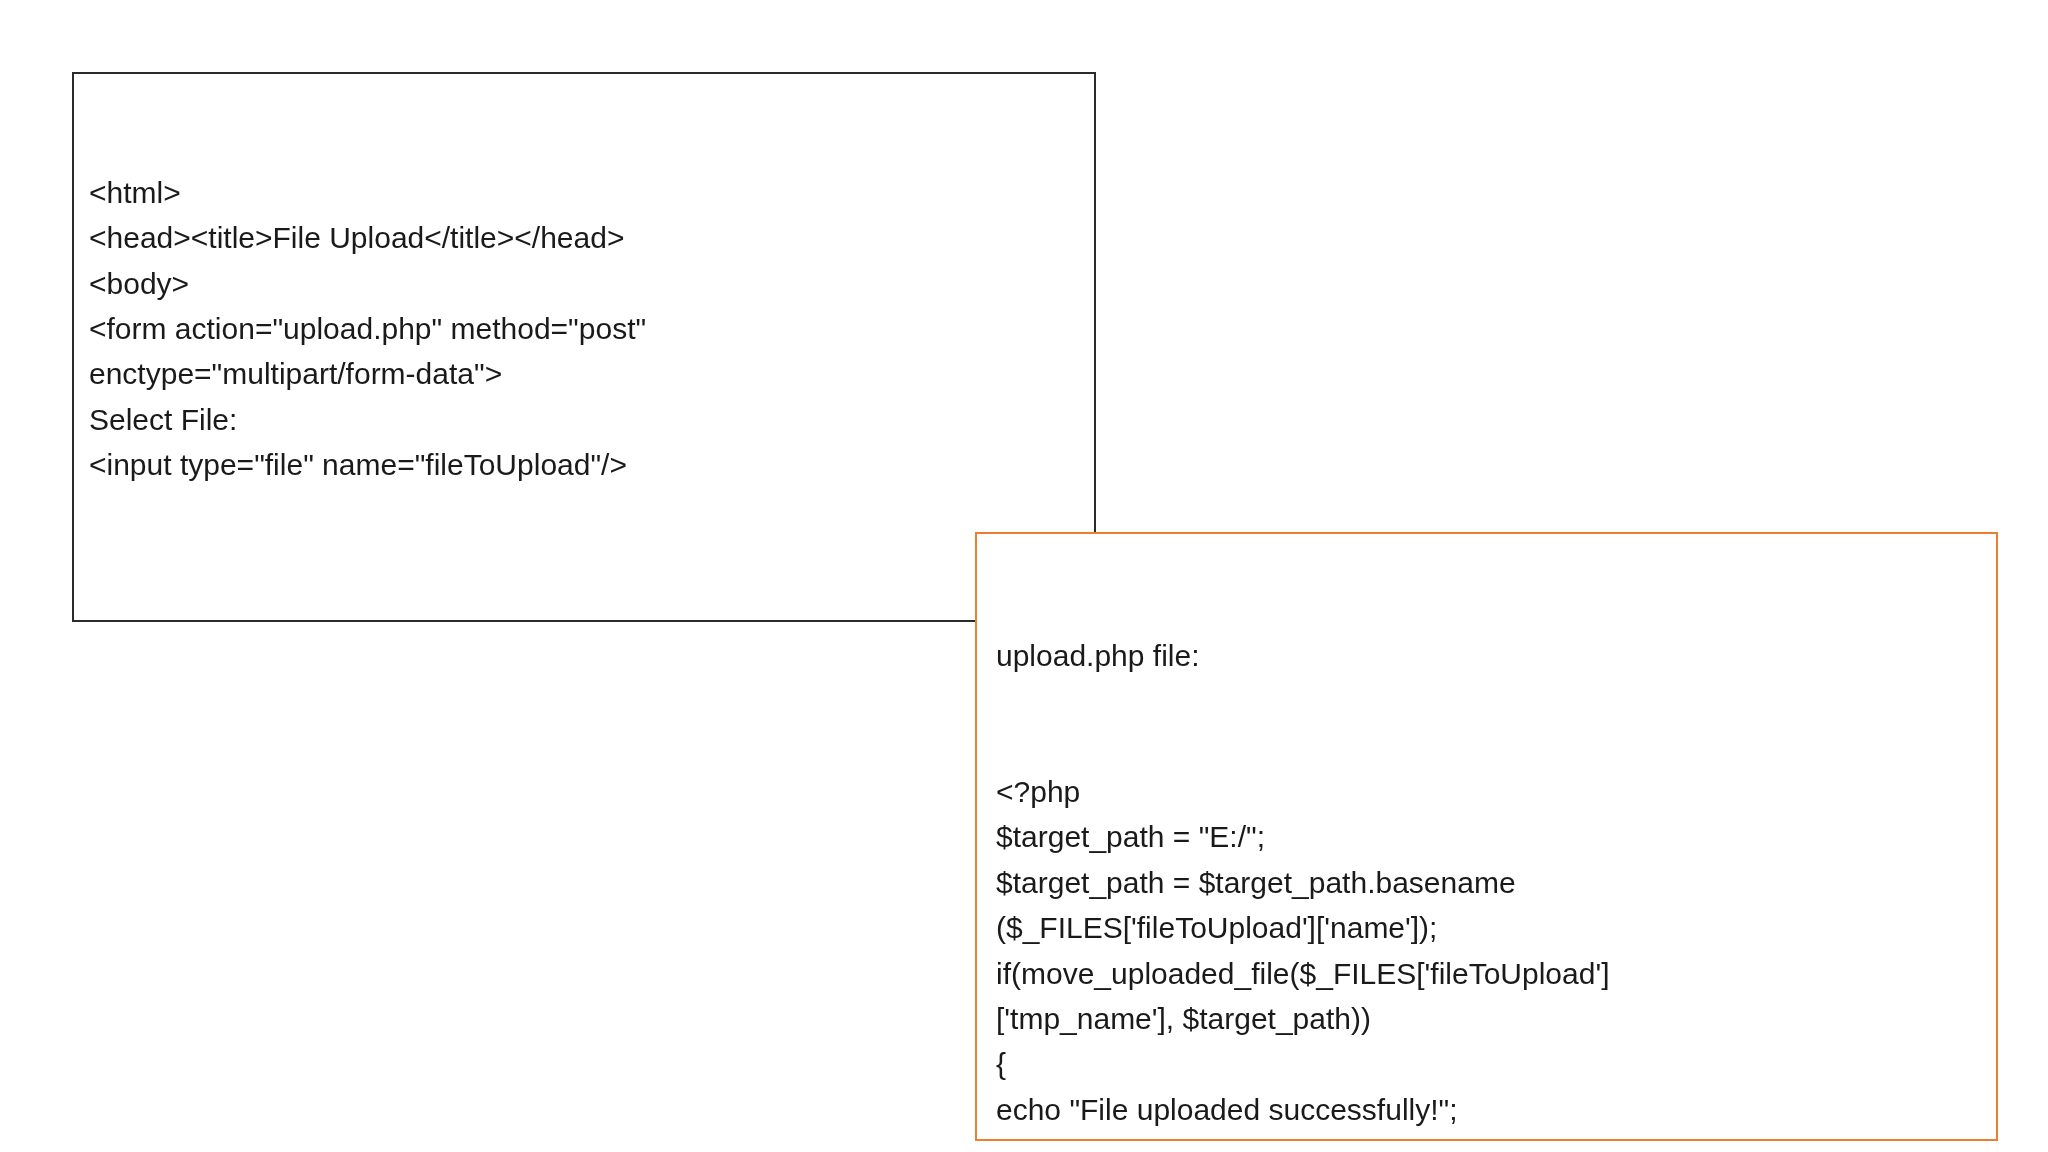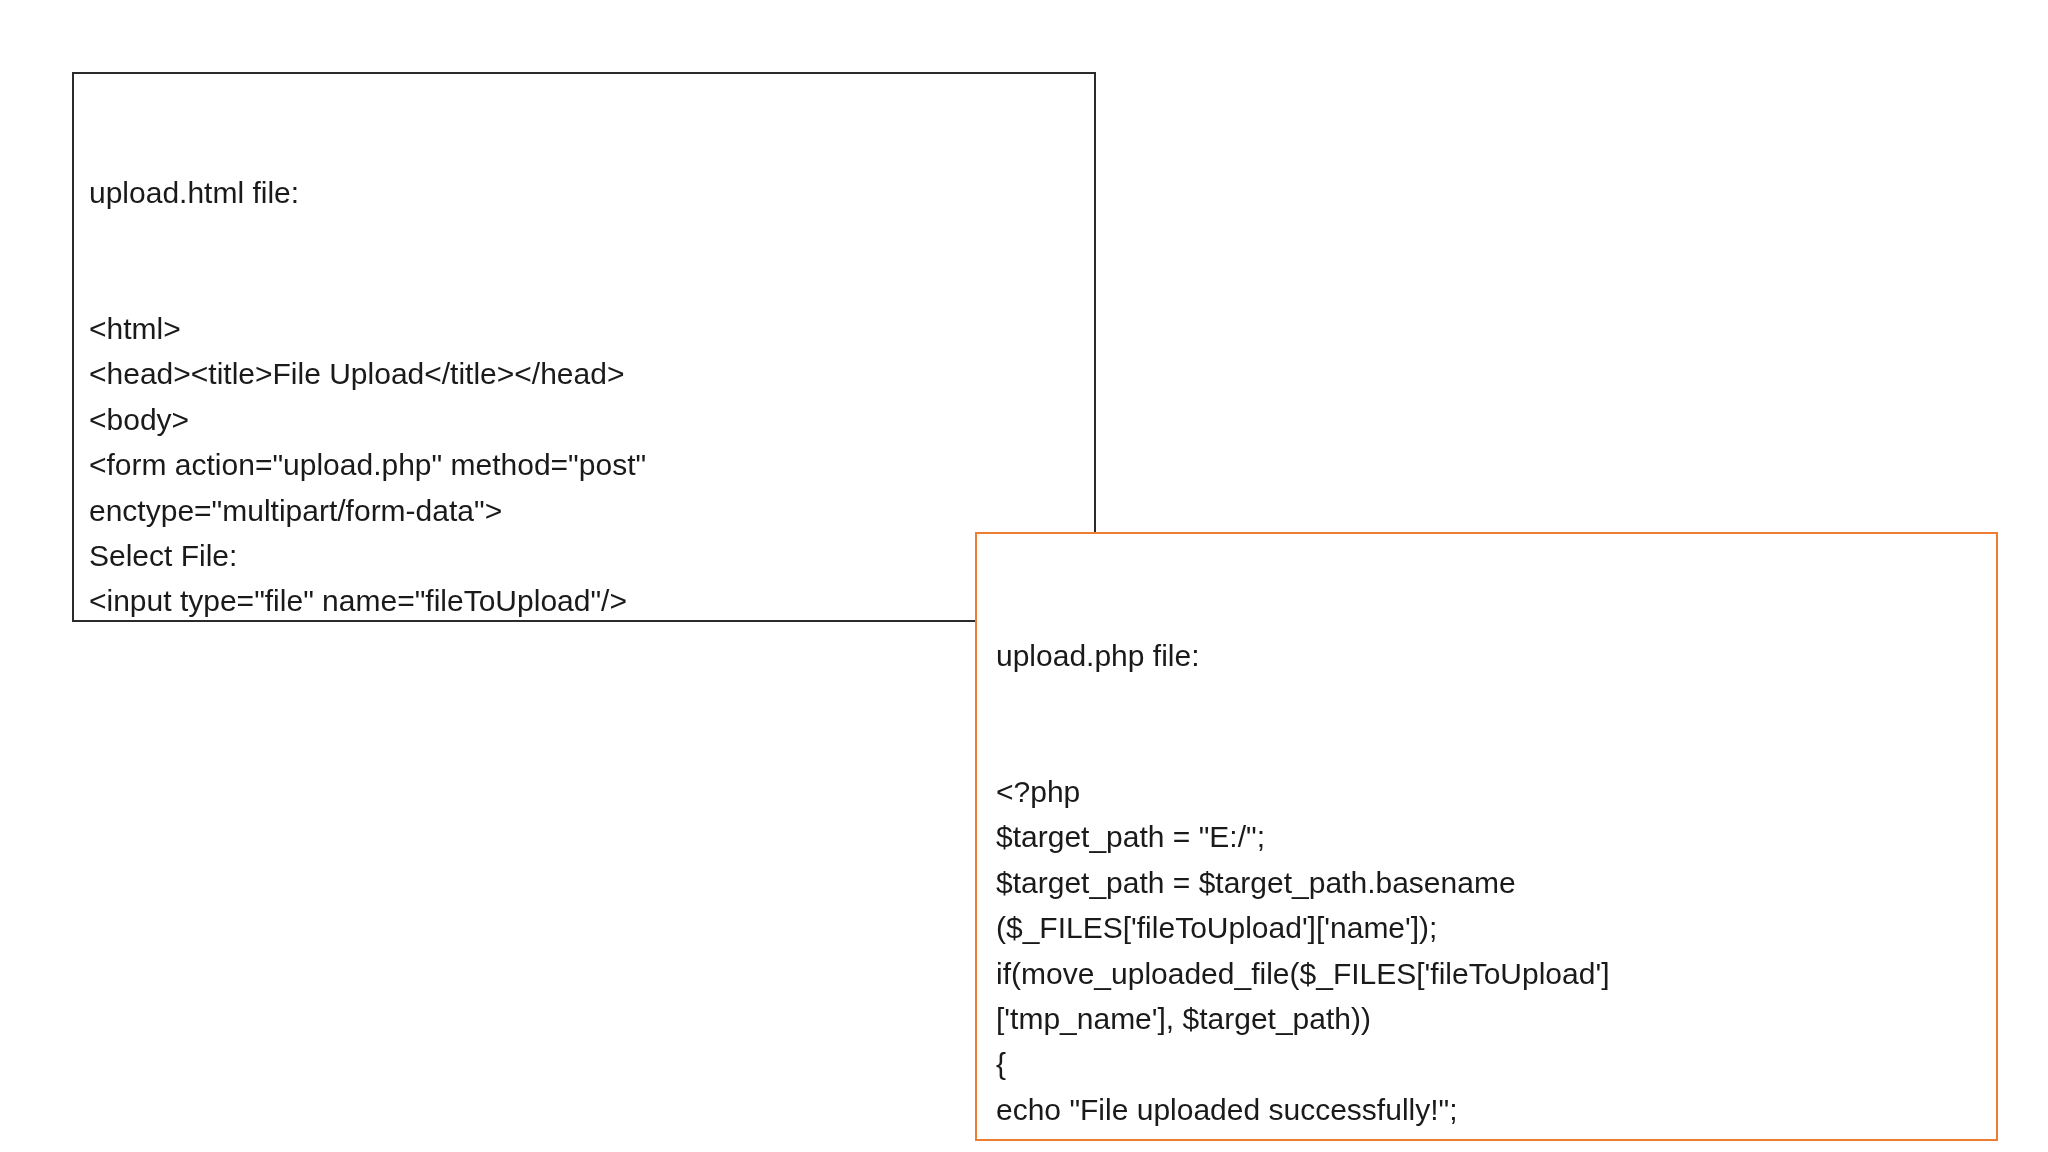--- a/index.html
+++ b/index.html
@@ -44,21 +44,20 @@
   .code-label, .code-line {
     white-space: pre;
   }
 </style>
 </head>
 <body>
 
 <div class="canvas">
 
   <div class="code-box box-html" style="border-color: rgb(43, 43, 43);">
-    <div class="code-label">upload.html file:</div>
     <div class="code-lines"><div class="code-line">&lt;html&gt;</div><div class="code-line">&lt;head&gt;&lt;title&gt;File Upload&lt;/title&gt;&lt;/head&gt;</div><div class="code-line">&lt;body&gt;</div><div class="code-line">&lt;form action="upload.php" method="post"</div><div class="code-line">enctype="multipart/form-data"&gt;</div><div class="code-line">Select File:</div><div class="code-line">&lt;input type="file" name="fileToUpload"/&gt;</div></div>
   </div>
 
   <div class="code-box box-php" style="border-color: rgb(237, 125, 49);">
     <div class="code-label">upload.php file:</div>
     <div class="code-lines"><div class="code-line">&lt;?php</div><div class="code-line">$target_path = "E:/";</div><div class="code-line">$target_path = $target_path.basename</div><div class="code-line">($_FILES['fileToUpload']['name']);</div><div class="code-line">if(move_uploaded_file($_FILES['fileToUpload']</div><div class="code-line">['tmp_name'], $target_path))</div><div class="code-line">{</div><div class="code-line">echo "File uploaded successfully!";</div><div class="code-line">} else {</div></div>
   </div>
 
 </div>
 

